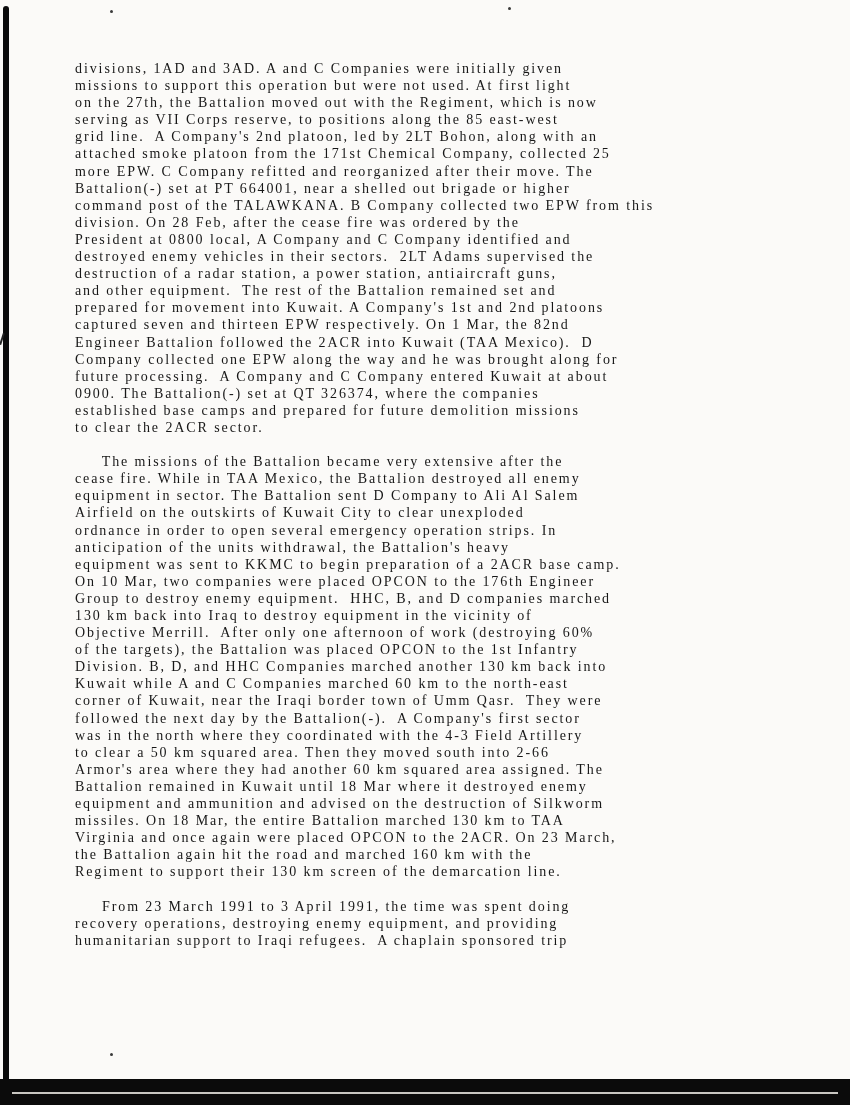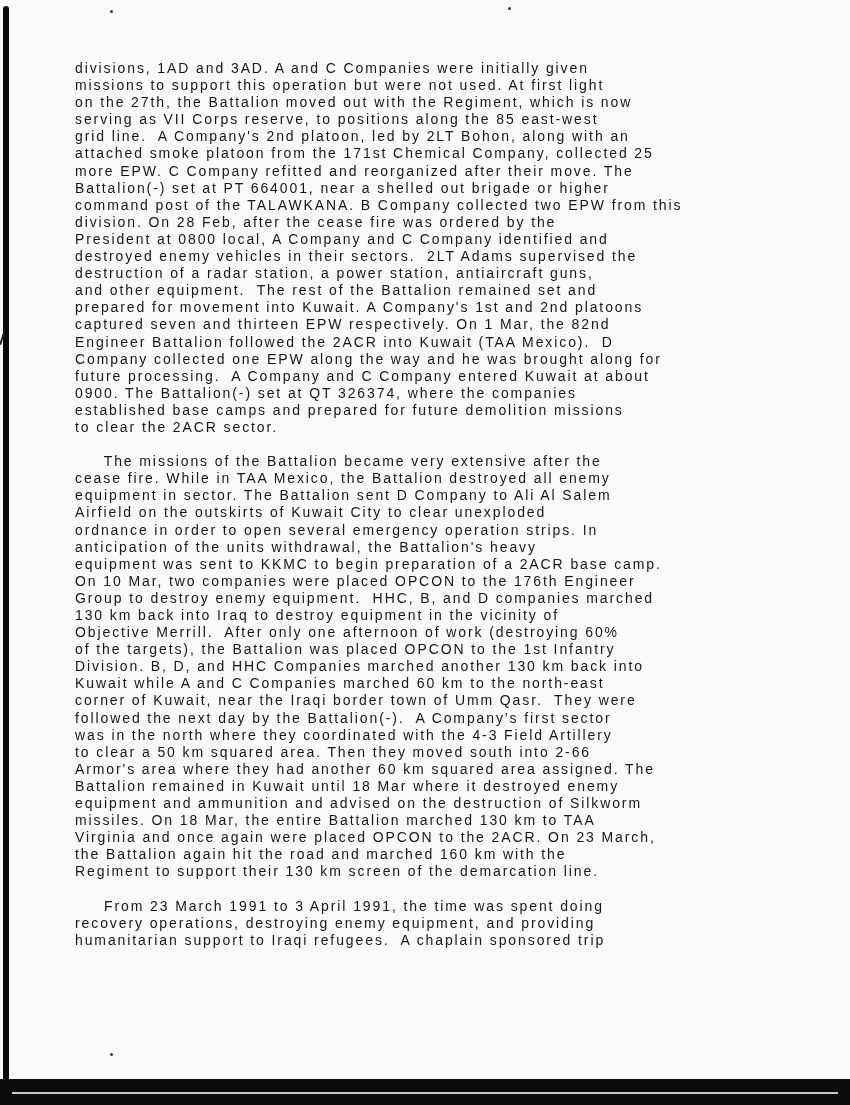--- a/index.html
+++ b/index.html
@@ -3,21 +3,21 @@
 <meta charset="utf-8">
 <style>
   * { margin: 0; padding: 0; box-sizing: border-box; }
   html, body { background: #ffffff; }
   .page {
     position: relative;
     width: 850px;
     height: 1105px;
     background: #fbfaf8;
     overflow: hidden;
-    font-family: Liberation Sans, sans-serif;
+    font-family: Liberation Serif, serif;
   }
   
   .scan-left {
     position: absolute;
     left: 3px; top: 6px;
     width: 6px; height: 1078px;
     background: #0b0b0b;
     border-radius: 3px 3px 0 0;
   }
   .scan-bottom {

